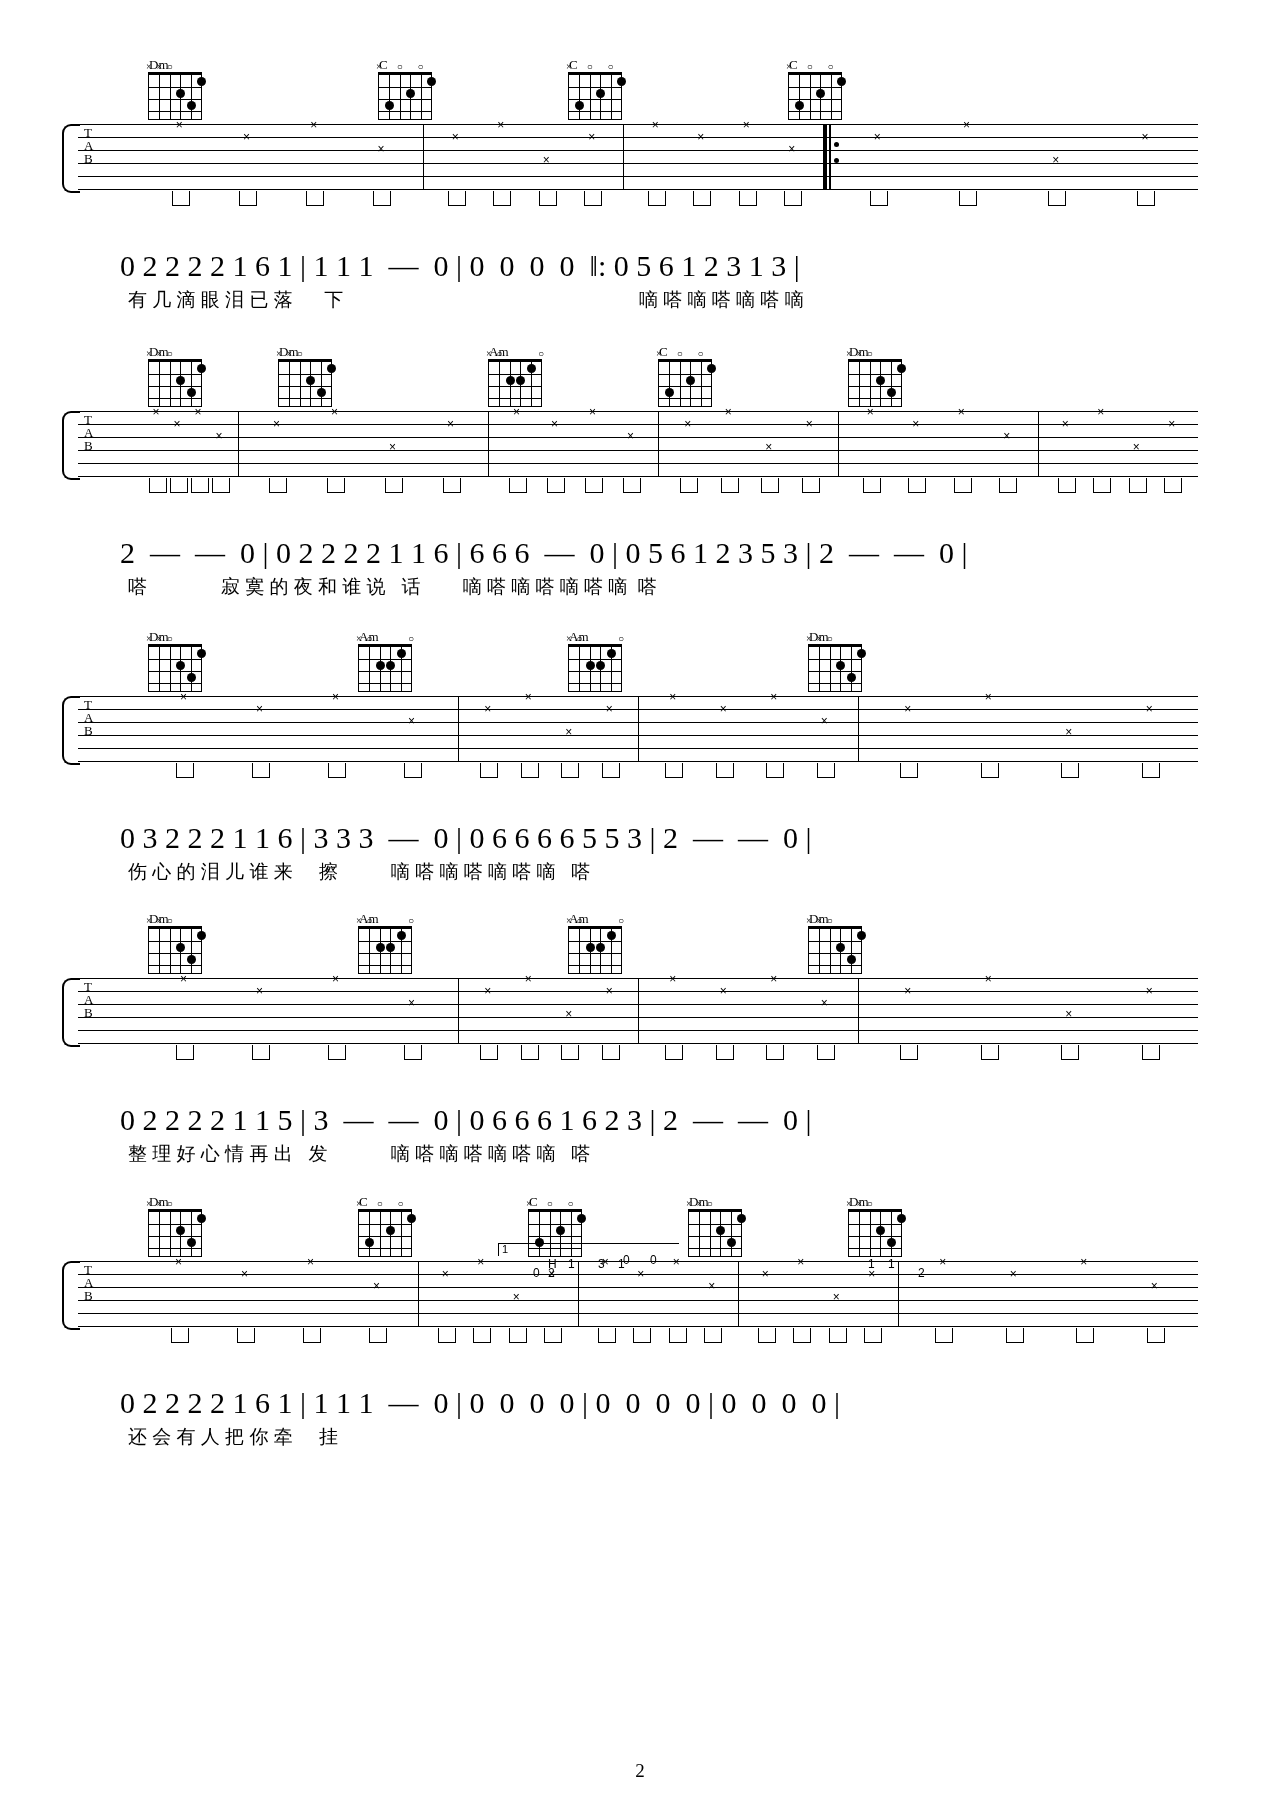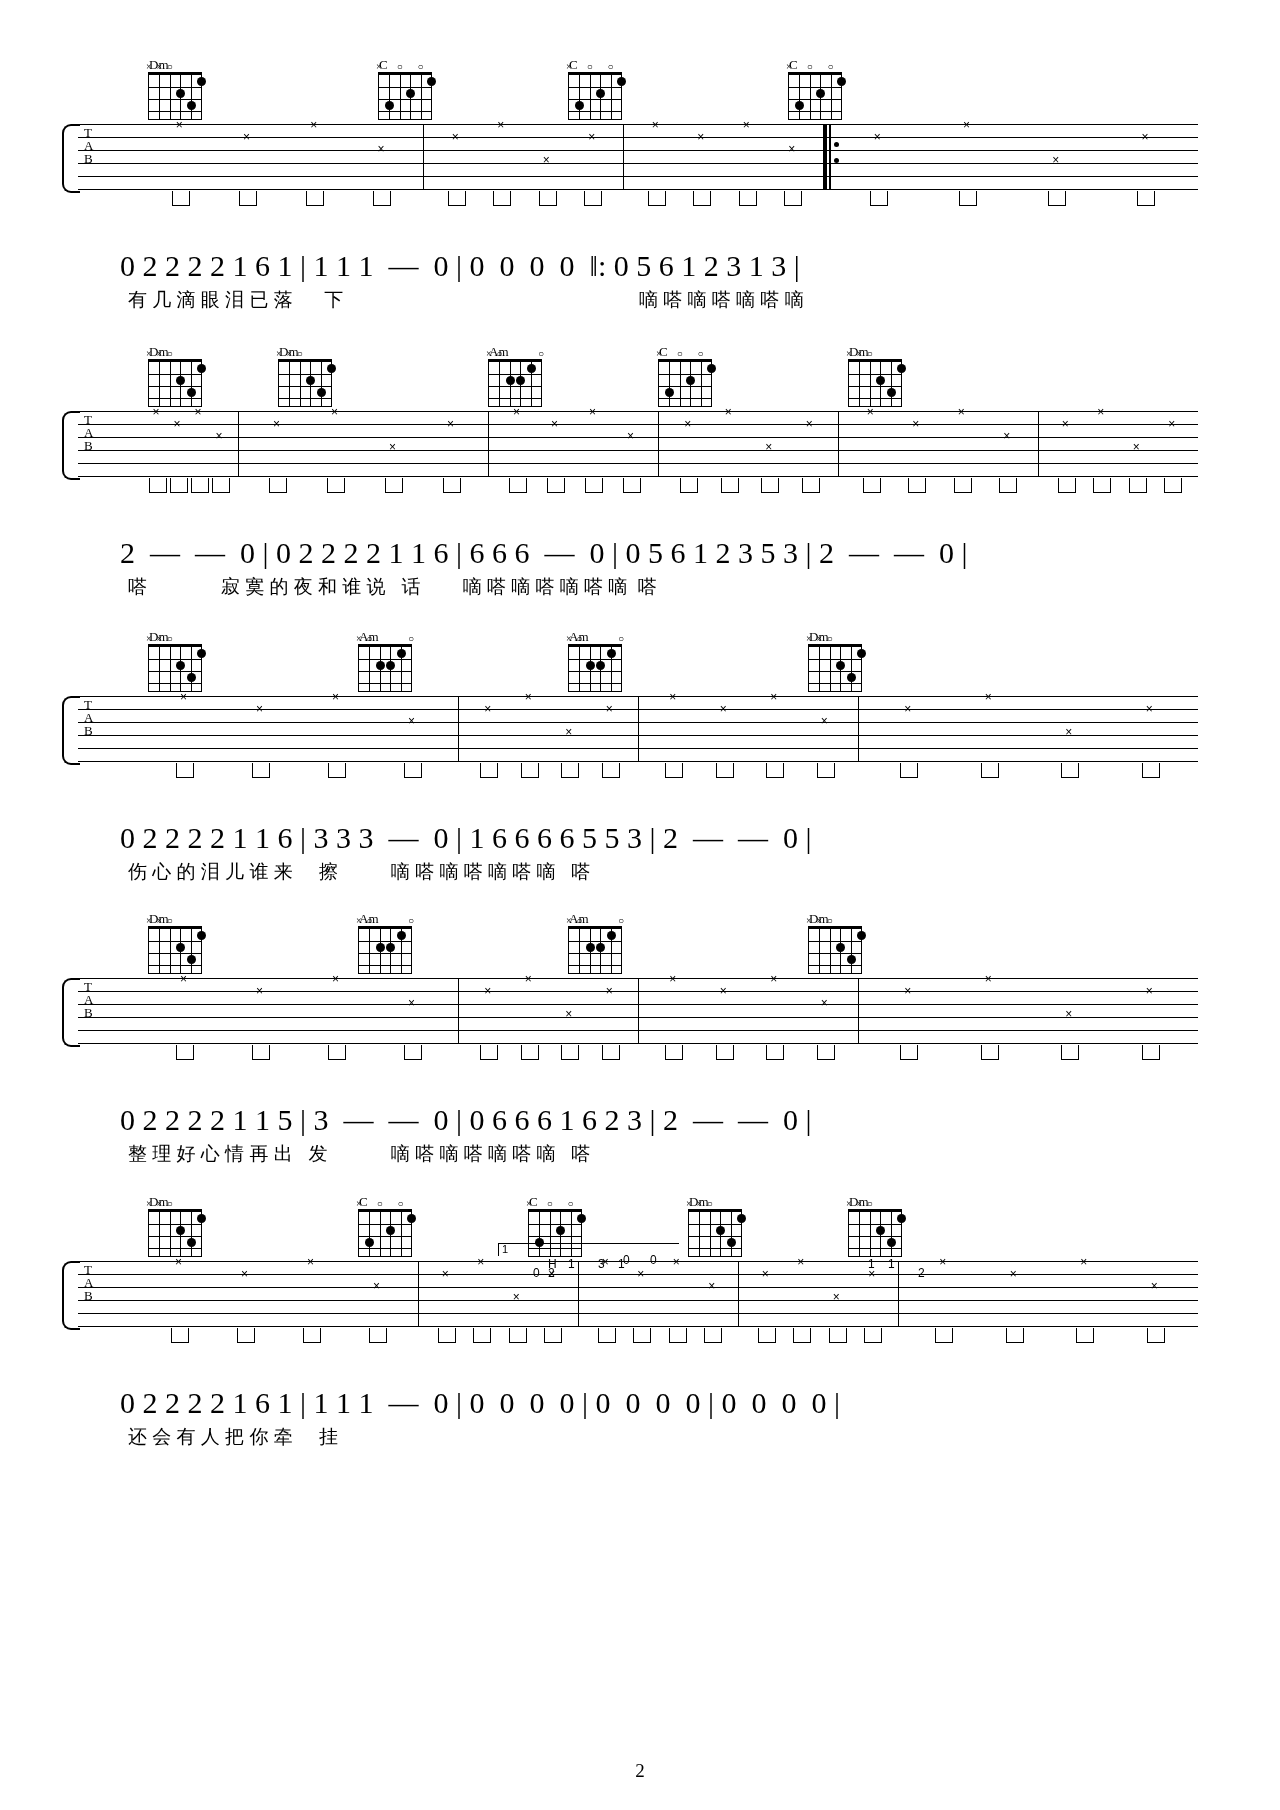--- a/index.html
+++ b/index.html
@@ -474,21 +474,21 @@
           <div class="strum" style="left:523.75px;top:67px;"></div>
           <div class="strum" style="left:587.25px;top:67px;"></div>
           <div class="strum" style="left:637.75px;top:67px;"></div>
           <div class="strum" style="left:688.25px;top:67px;"></div>
           <div class="strum" style="left:738.75px;top:67px;"></div>
           <div class="strum" style="left:822.25px;top:67px;"></div>
           <div class="strum" style="left:902.75px;top:67px;"></div>
           <div class="strum" style="left:983.25px;top:67px;"></div>
           <div class="strum" style="left:1063.75px;top:67px;"></div>
         </div>
-        <div class="numrow" style="left:120px;top:191px;">0 2 2 2 2 1 1 6 | 3 3 3  —  0 | 1 6 6 6 6 5 5 3 | 2  —  —  0 |</div>
+        <div class="numrow" style="left:120px;top:191px;">0 3 2 2 2 1 1 6 | 3 3 3  —  0 | 0 6 6 6 6 5 5 3 | 2  —  —  0 |</div>
         <div class="lyricrow" style="left:128px;top:229px;">伤 心 的 泪 儿 谁 来     擦          嘀 嗒 嘀 嗒 嘀 嗒 嘀   嗒</div>
       </div>
       <div class="system" style="top:912px;">
         <div class="chord" style="left:148px;top:0px;">
           <div class="name">Dm</div>
           <div class="grid">
             <div class="v" style="left:10.4px;"></div>
             <div class="v" style="left:20.8px;"></div>
             <div class="v" style="left:31.200000000000003px;"></div>
             <div class="v" style="left:41.6px;"></div>

